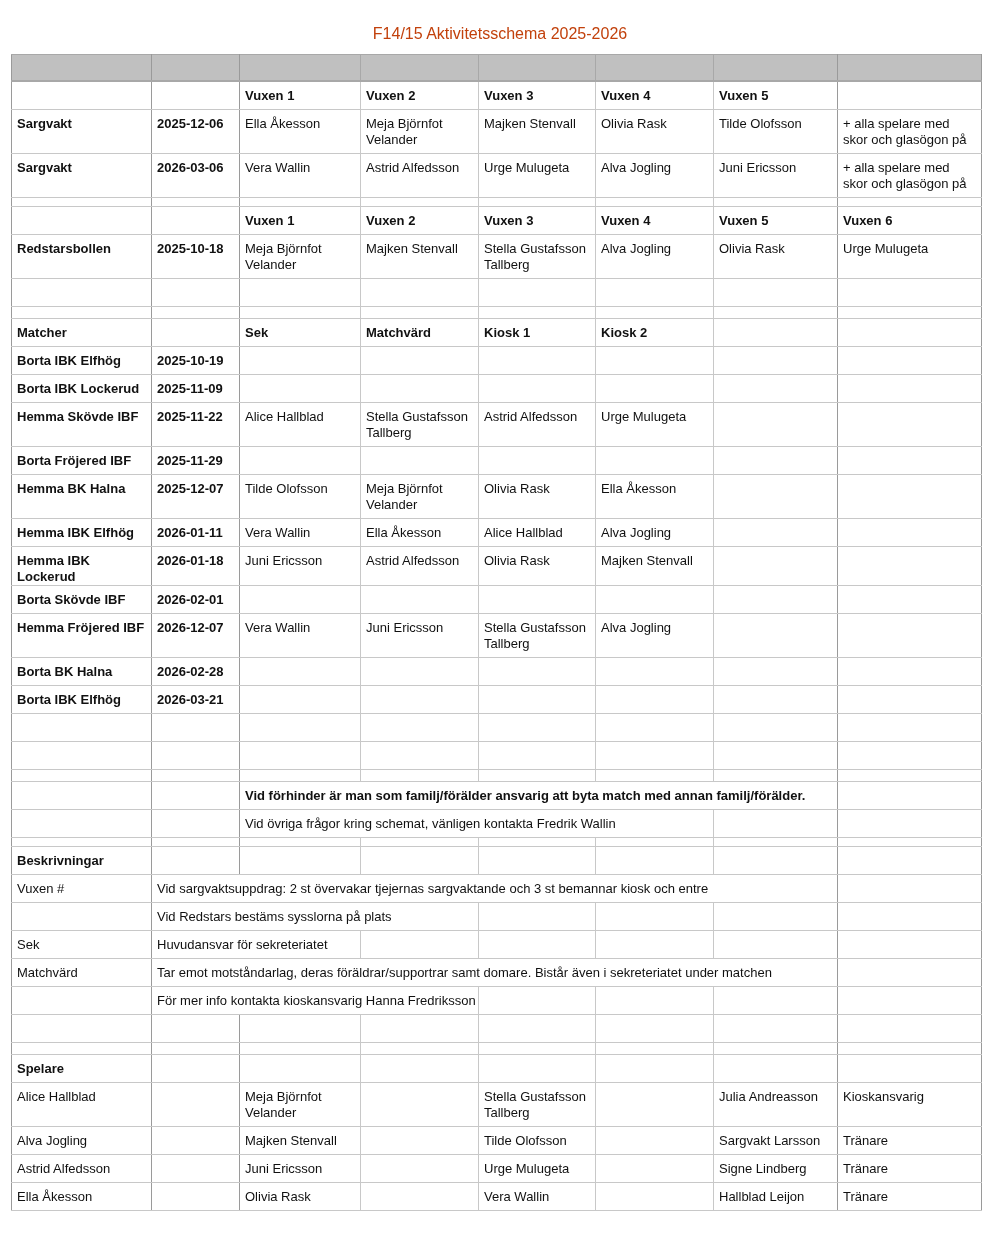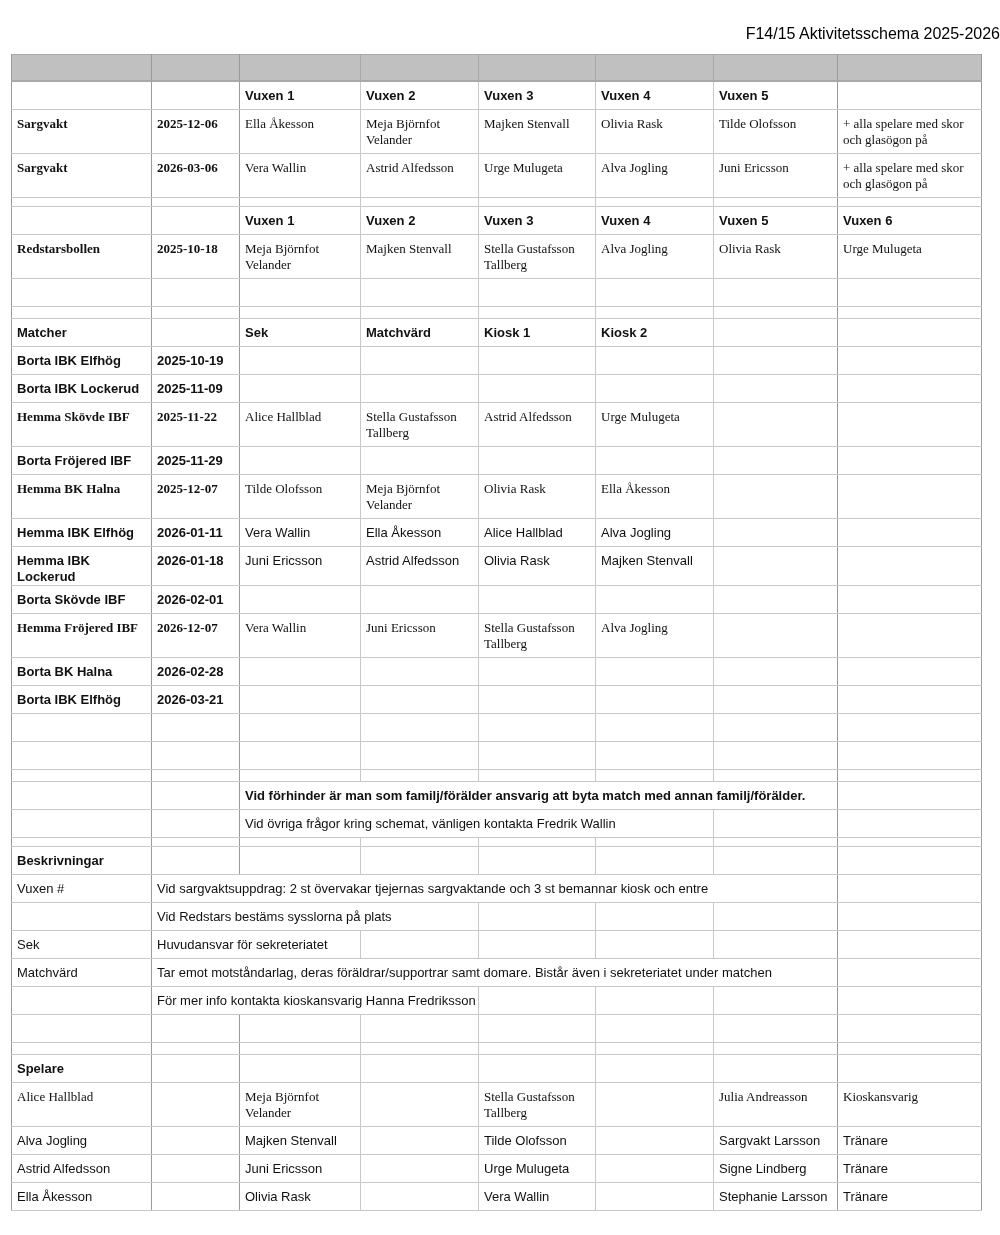--- a/index.html
+++ b/index.html
@@ -1,26 +1,26 @@
 <!DOCTYPE html>
 <html><head>
 <meta charset="utf-8">
 <style>
   html, body { margin: 0; padding: 0; background: #ffffff; }
   body { width: 1000px; height: 1235px; position: relative; font-family: "Liberation Sans", sans-serif; color: #111; overflow: hidden; }
-  .title { position: absolute; top: 25px; left: 0; width: 1000px; text-align: right; font-size: 16px; color: #000000; }
+  .title { position: absolute; top: 25px; left: 0; width: 1000px; text-align: center; font-size: 16px; color: #c2410c; }
   table.sheet { position: absolute; top: 54px; left: 11px; border-collapse: collapse; table-layout: fixed; width: 970px; font-size: 13px; }
   table.sheet td { border: 1px solid #c8c8c8; padding: 0 5px; vertical-align: top; line-height: 16px; overflow: visible; white-space: normal; }
   table.sheet td:first-child { border-left: 1px solid #9a9a9a; }
   table.sheet td.c1, table.sheet td.c2, table.sheet td.c7 { border-right: 1px solid #9a9a9a; }
   table.sheet td.last { border-right: 1px solid #9a9a9a; }
   tr.hdr td { background: #c0c0c0; height: 25px; border-bottom: 2px solid #8a8a8a; border-color: #a8a8a8; }
   tr.r27 td { height: 27px; }
   tr.r27 td .t { padding-top: 6px; }
-  tr.r43 td { height: 43px; font-family: Liberation Serif, serif; }
+  tr.r43 td { height: 43px; }
   tr.r43 td .t { padding-top: 6px; }
   tr.thin td { height: 8px; }
   tr.thin12 td { height: 11px; }
   .t { display: block; }
   .b { font-weight: bold; }
   .nowrap { white-space: nowrap; }
 </style>
 </head>
 <body>
 
@@ -983,20 +983,20 @@
         <td>
           <span class="t"></span>
         </td>
         <td>
           <span class="t">Vera Wallin</span>
         </td>
         <td>
           <span class="t"></span>
         </td>
         <td class="c7">
-          <span class="t">Stephanie Larsson</span>
+          <span class="t">Hallblad Leijon</span>
         </td>
         <td class="last">
           <span class="t">Tränare</span>
         </td>
       </tr>
     </tbody>
 </table>
 
 </body></html>

